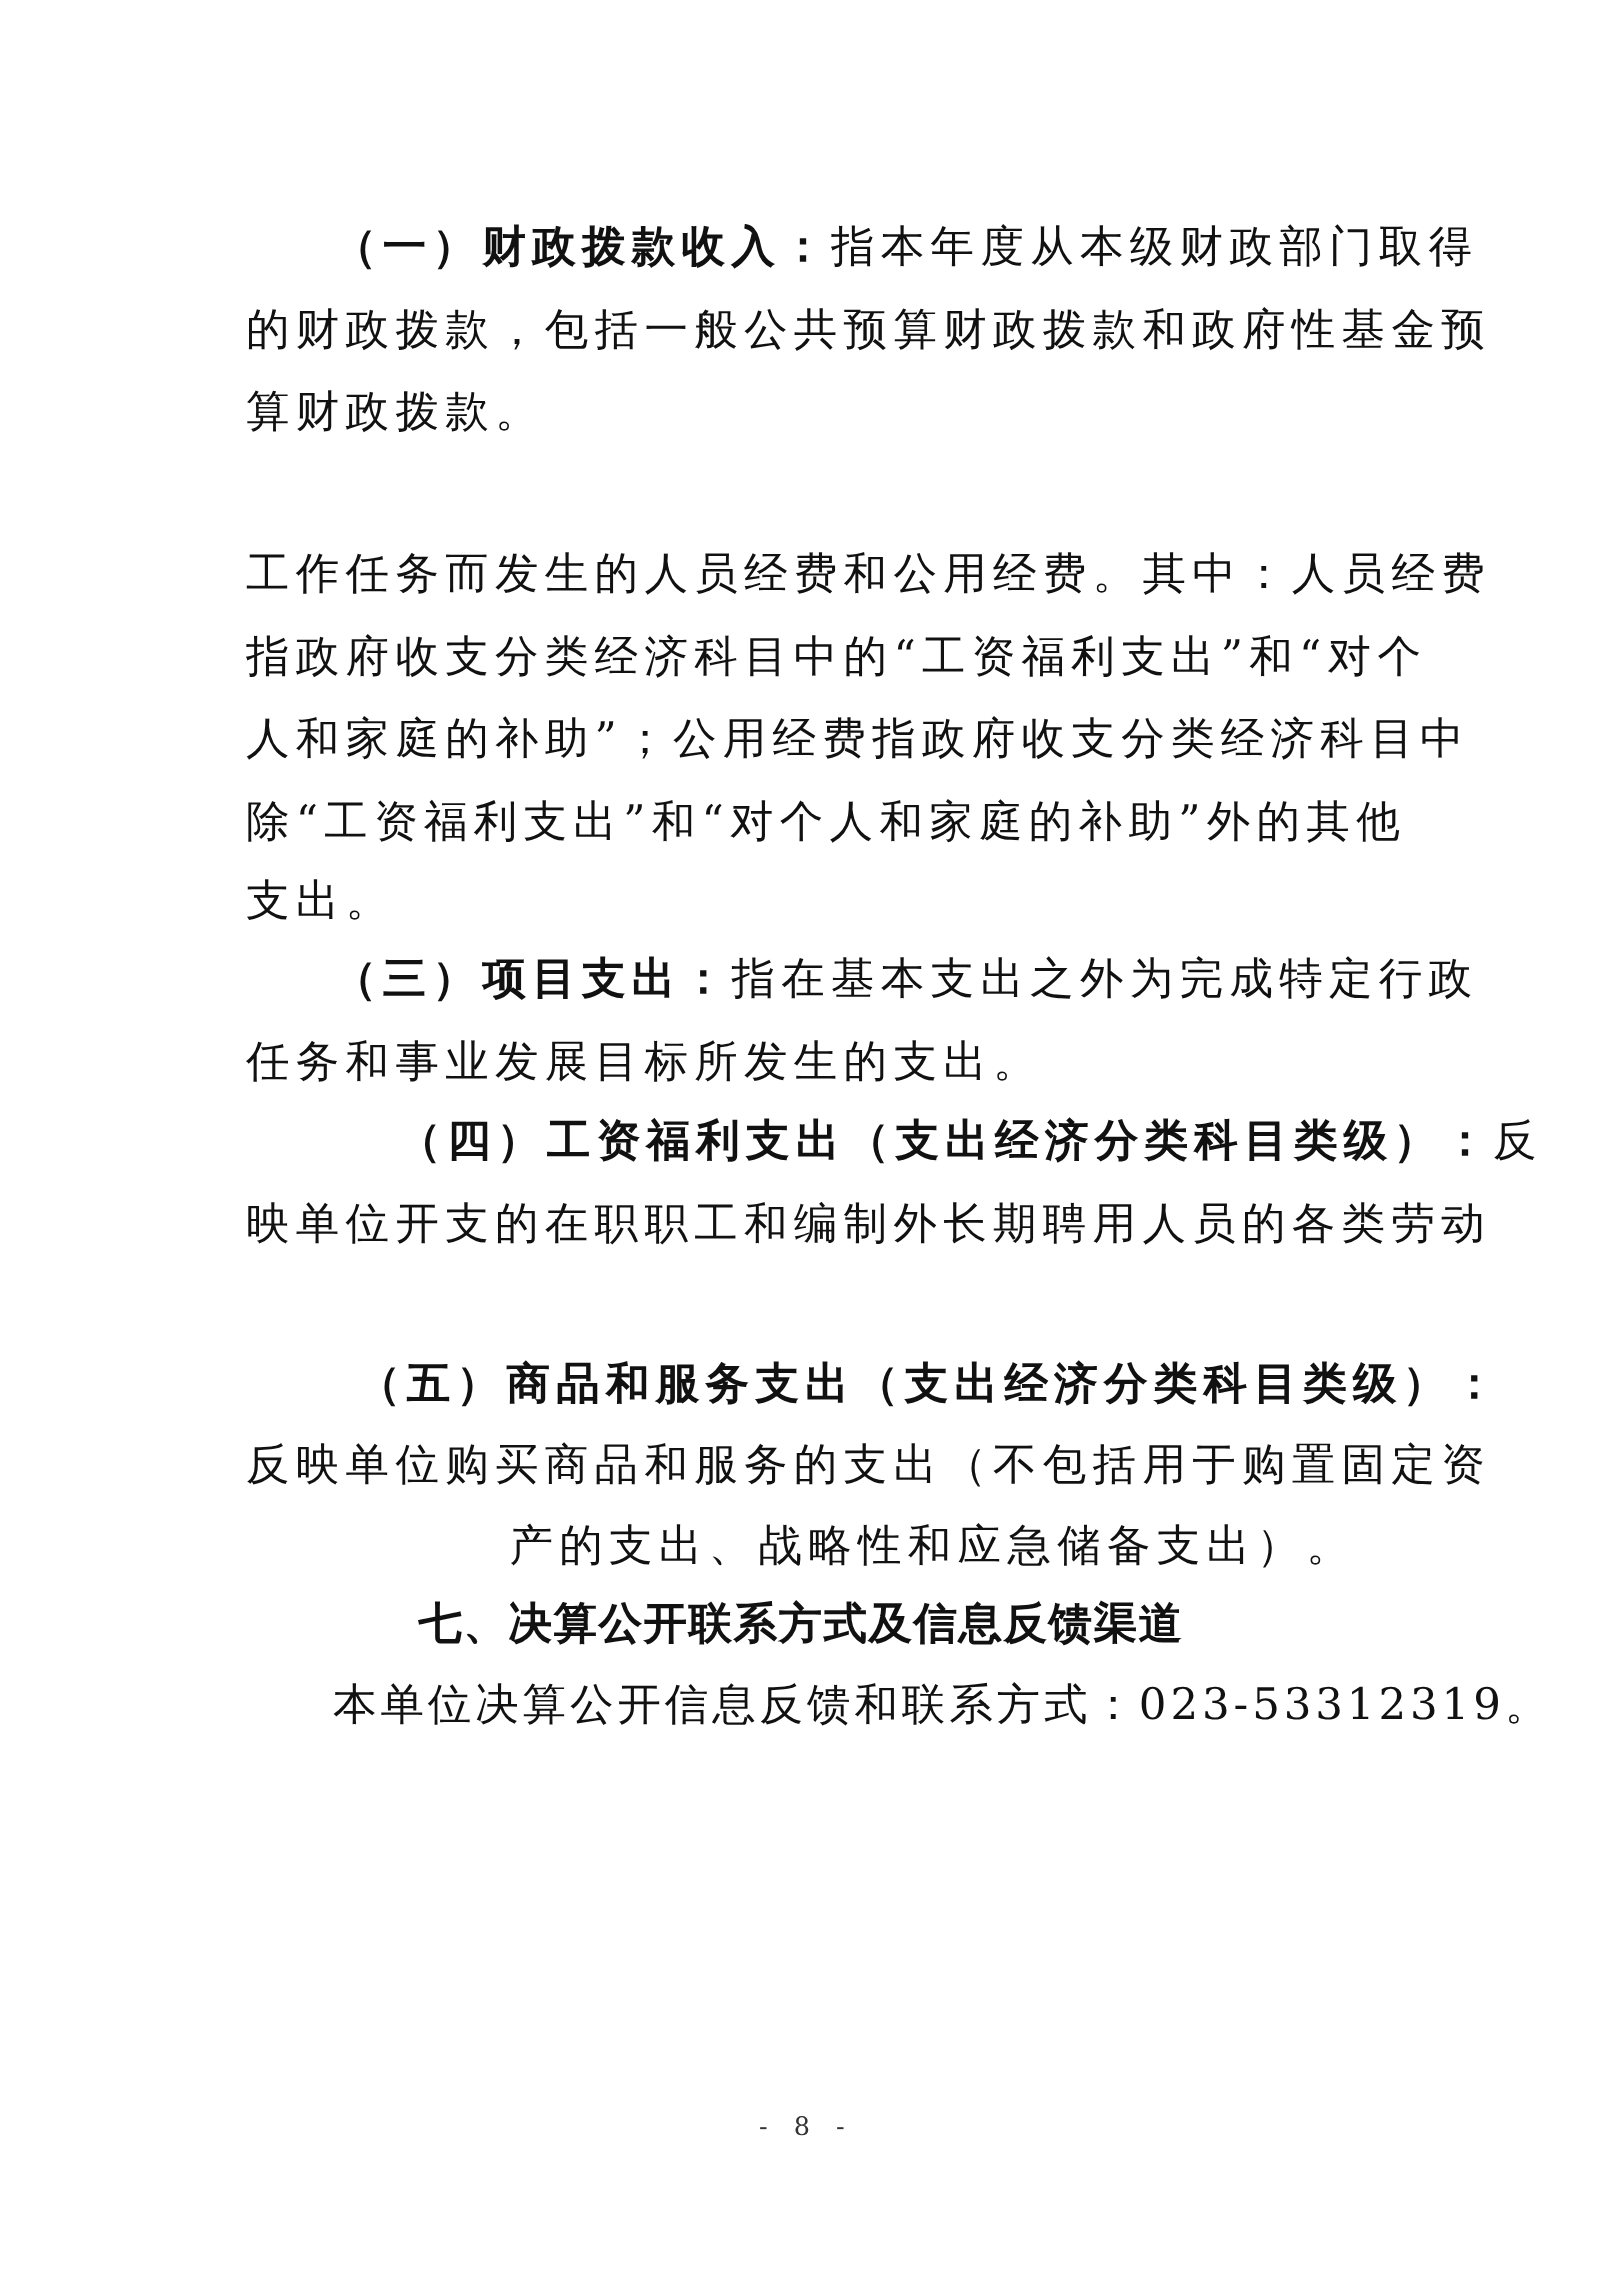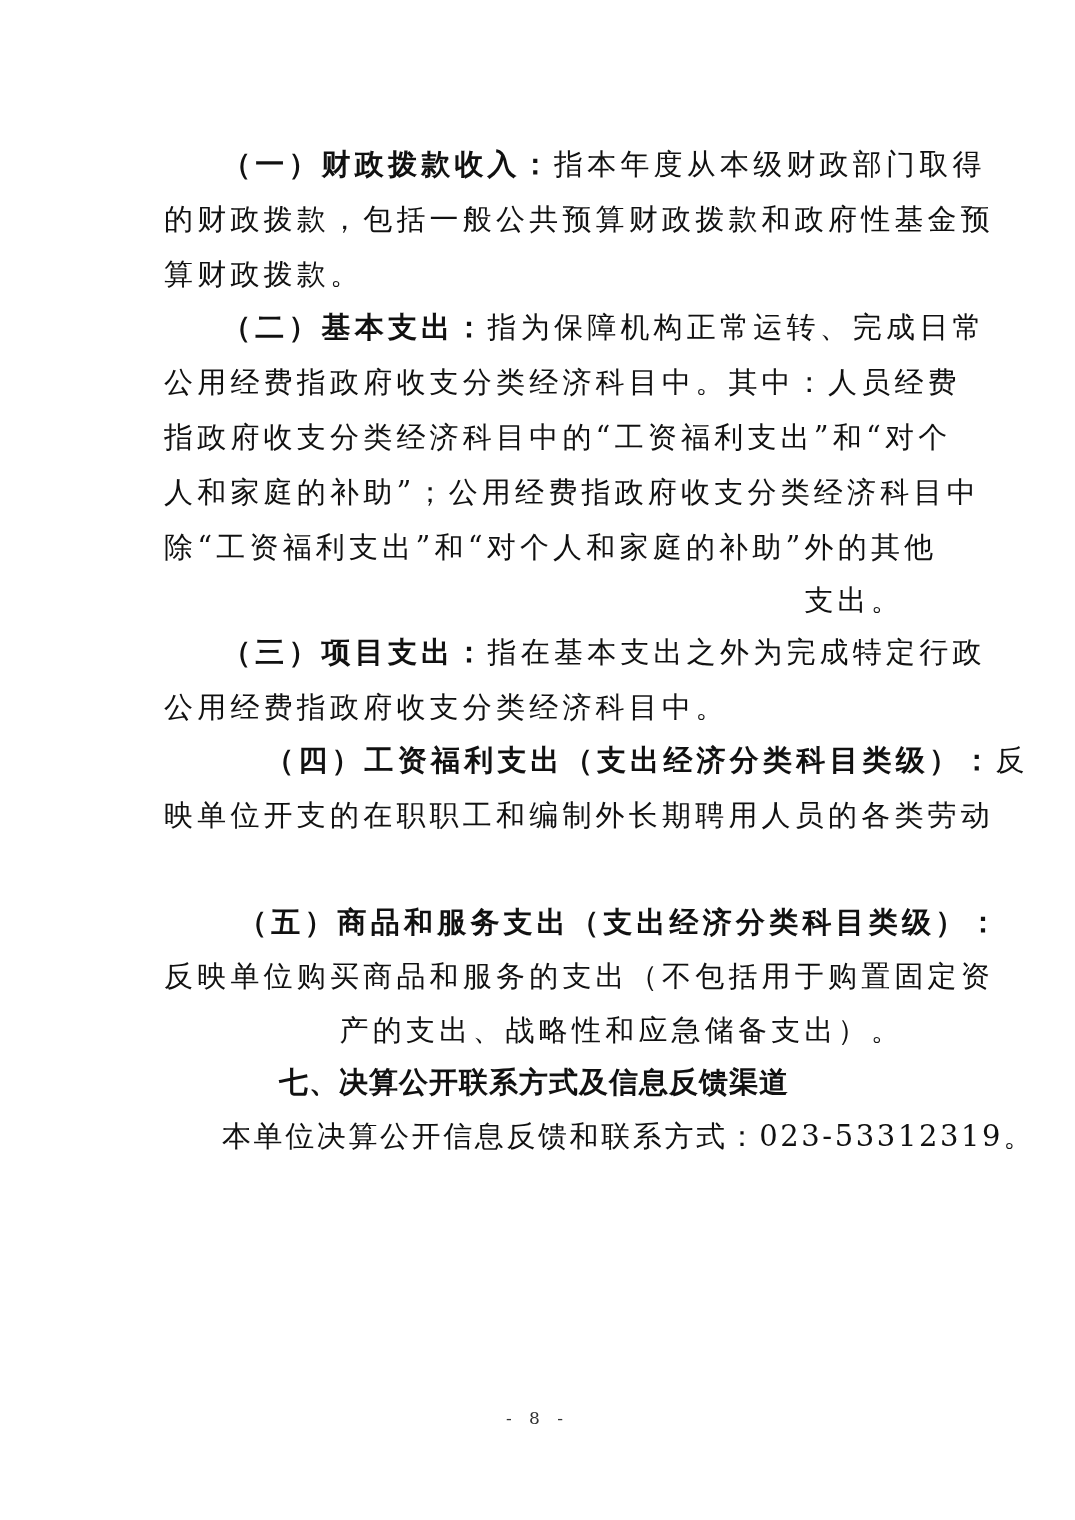--- a/index.html
+++ b/index.html
@@ -55,33 +55,30 @@
 <body>
 
 <div class="page">
 
   <div class="line indent" style="top:144px;">
     <span class="bold">（一）财政拨款收入：</span><span>指本年度从本级财政部门取得</span>
   </div>
   <div class="line" style="top:199px;">的财政拨款，包括一般公共预算财政拨款和政府性基金预</div>
   <div class="line" style="top:254px;">算财政拨款。</div>
 
-  <div class="line indent" style="top:307px;">
-    <span class="bold">（二）基本支出：</span><span>指为保障机构正常运转、完成日常</span>
-  </div>
-  <div class="line" style="top:362px;">公用经费指政府收支分类经济科目中。其中：人员经费</div>
+  <div class="line" style="top:362px;">工作任务而发生的人员经费和公用经费。其中：人员经费</div>
   <div class="line" style="top:417px;">指政府收支分类经济科目中的“工资福利支出”和“对个</div>
   <div class="line" style="top:472px;">人和家庭的补助”；公用经费指政府收支分类经济科目中</div>
   <div class="line" style="top:527px;">除“工资福利支出”和“对个人和家庭的补助”外的其他</div>
-  <div class="line" style="top:580px;text-align:right;">支出。</div>
+  <div class="line" style="top:580px;">支出。</div>
 
   <div class="line indent" style="top:632px;">
     <span class="bold">（三）项目支出：</span><span>指在基本支出之外为完成特定行政</span>
   </div>
-  <div class="line" style="top:687px;">公用经费指政府收支分类经济科目中。</div>
+  <div class="line" style="top:687px;">任务和事业发展目标所发生的支出。</div>
 
   <div class="line indent" style="top:740px;margin-left:43px;">
     <span class="bold">（四）工资福利支出（支出经济分类科目类级）：</span><span>反</span>
   </div>
   <div class="line" style="top:795px;">映单位开支的在职职工和编制外长期聘用人员的各类劳动</div>
 
   <div class="line indent" style="top:902px;margin-left:16px;">
     <span class="bold">（五）商品和服务支出（支出经济分类科目类级）：</span>
   </div>
   <div class="line" style="top:956px;">反映单位购买商品和服务的支出（不包括用于购置固定资</div>

